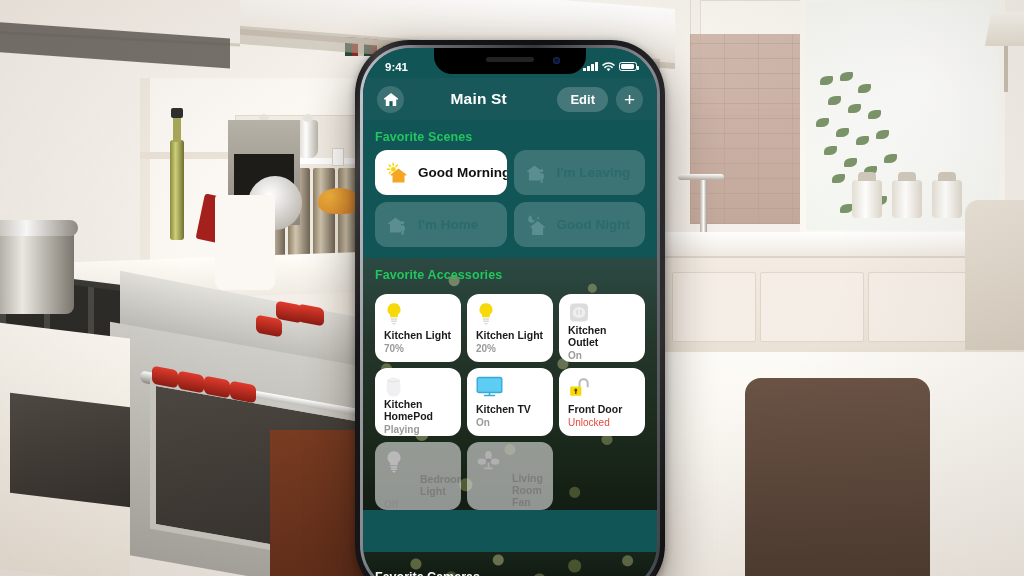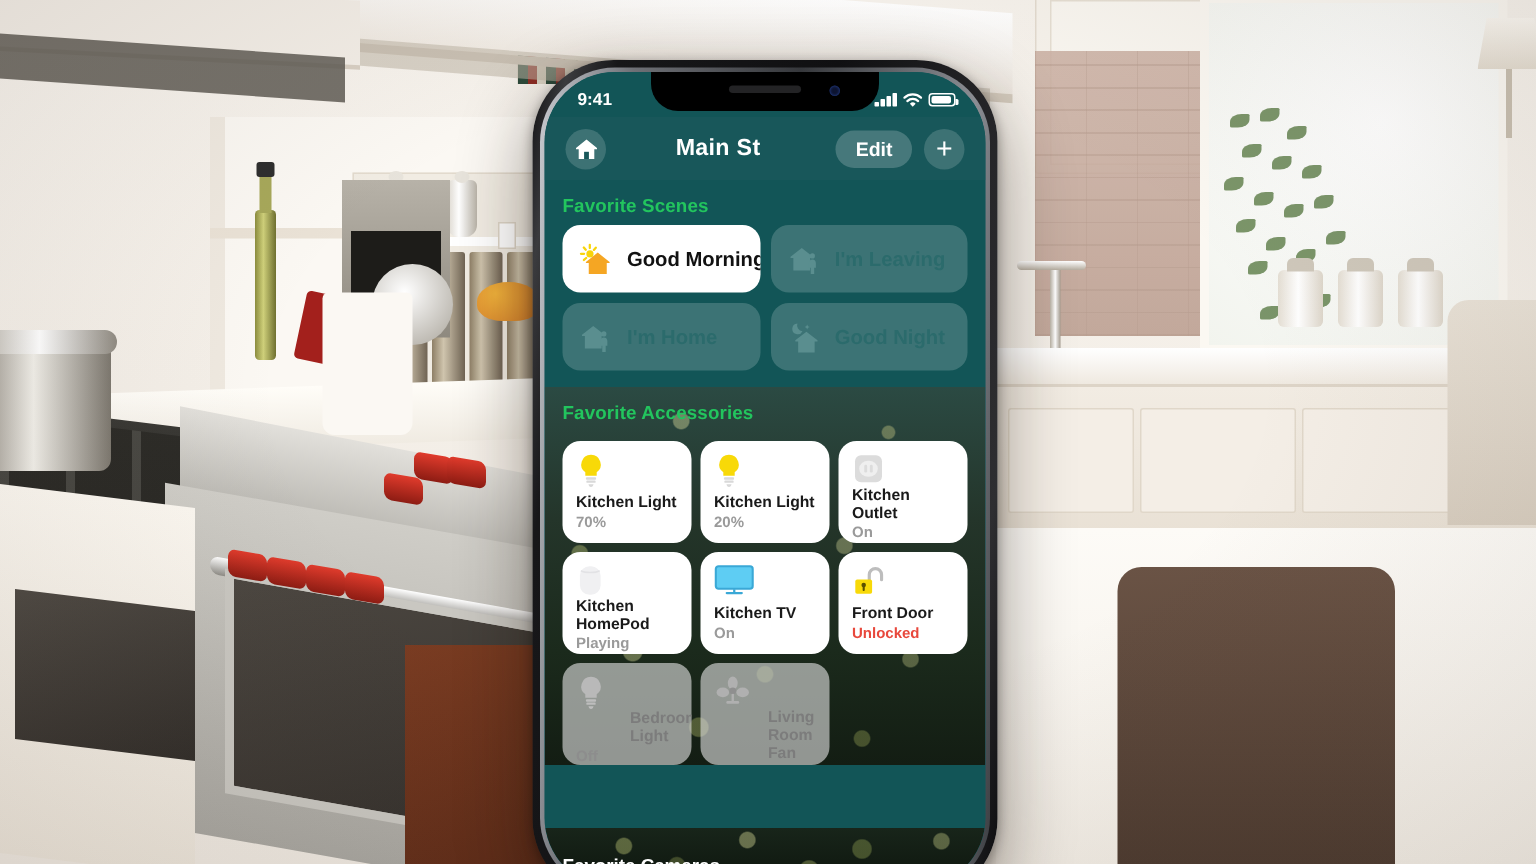--- a/index.html
+++ b/index.html
@@ -212,21 +212,21 @@
     padding:8px 9px;display:flex;flex-direction:column;justify-content:space-between;
     overflow:hidden;
   }
   .tile.off{background:rgba(225,225,225,.62);}
   .tile-icon{height:24px;display:flex;align-items:flex-start;}
   .tile-text{line-height:1.12;}
   .tile-name{font-size:10.5px;font-weight:bold;color:#1a1a1a;}
   .tile.off .tile-name{color:#7c7c7c;margin-left:36px;}
   .tile-state{font-size:10px;color:#9a9a9a;margin-top:1px;font-weight:bold;}
   .tile.off .tile-state{color:#8d8d8d;}
-  .tile-state.alert{color:#e8483c;font-weight:bold;}
+  .tile-state.alert{color:#e8483c;font-weight:normal;}
 
   .cam-section-title{
     position:relative;color:#fff;font-size:12.5px;font-weight:bold;
     padding:9px 12px 8px 12px;
   }
   .dark-feed{
     position:absolute;left:0;right:0;bottom:0;height:40px;
     background:
       radial-gradient(circle at 18% 30%, rgba(150,160,95,.55) 0 5px, transparent 6px),
       radial-gradient(circle at 46% 20%, rgba(185,190,130,.5) 0 5px, transparent 6px),

